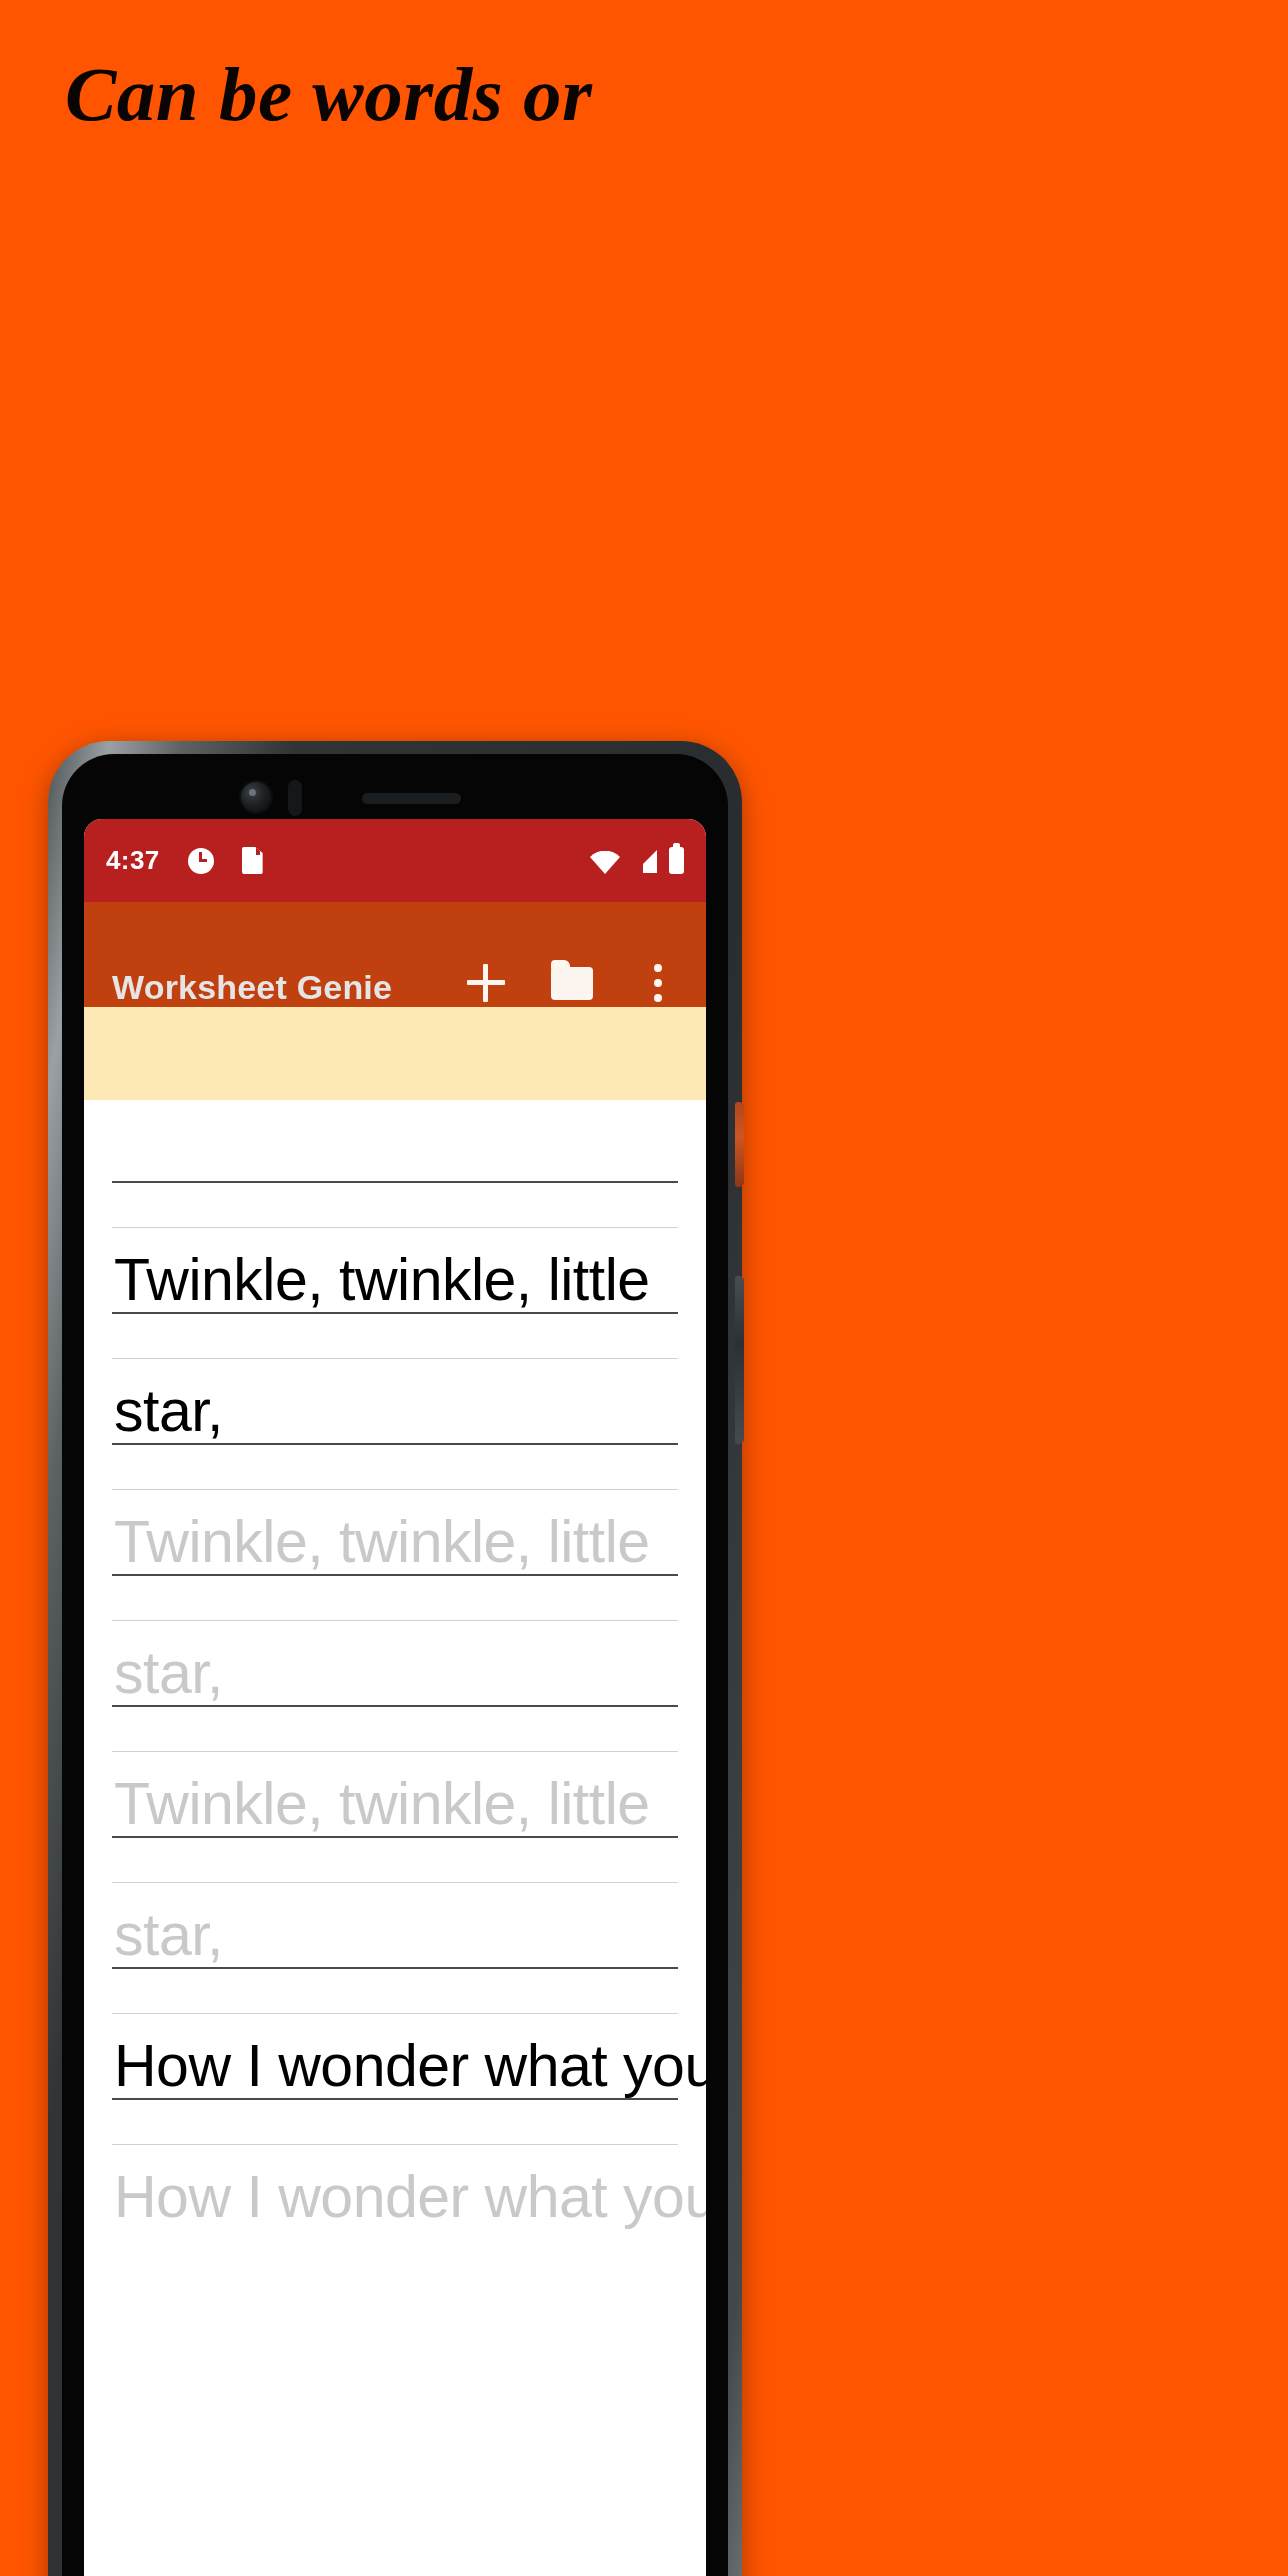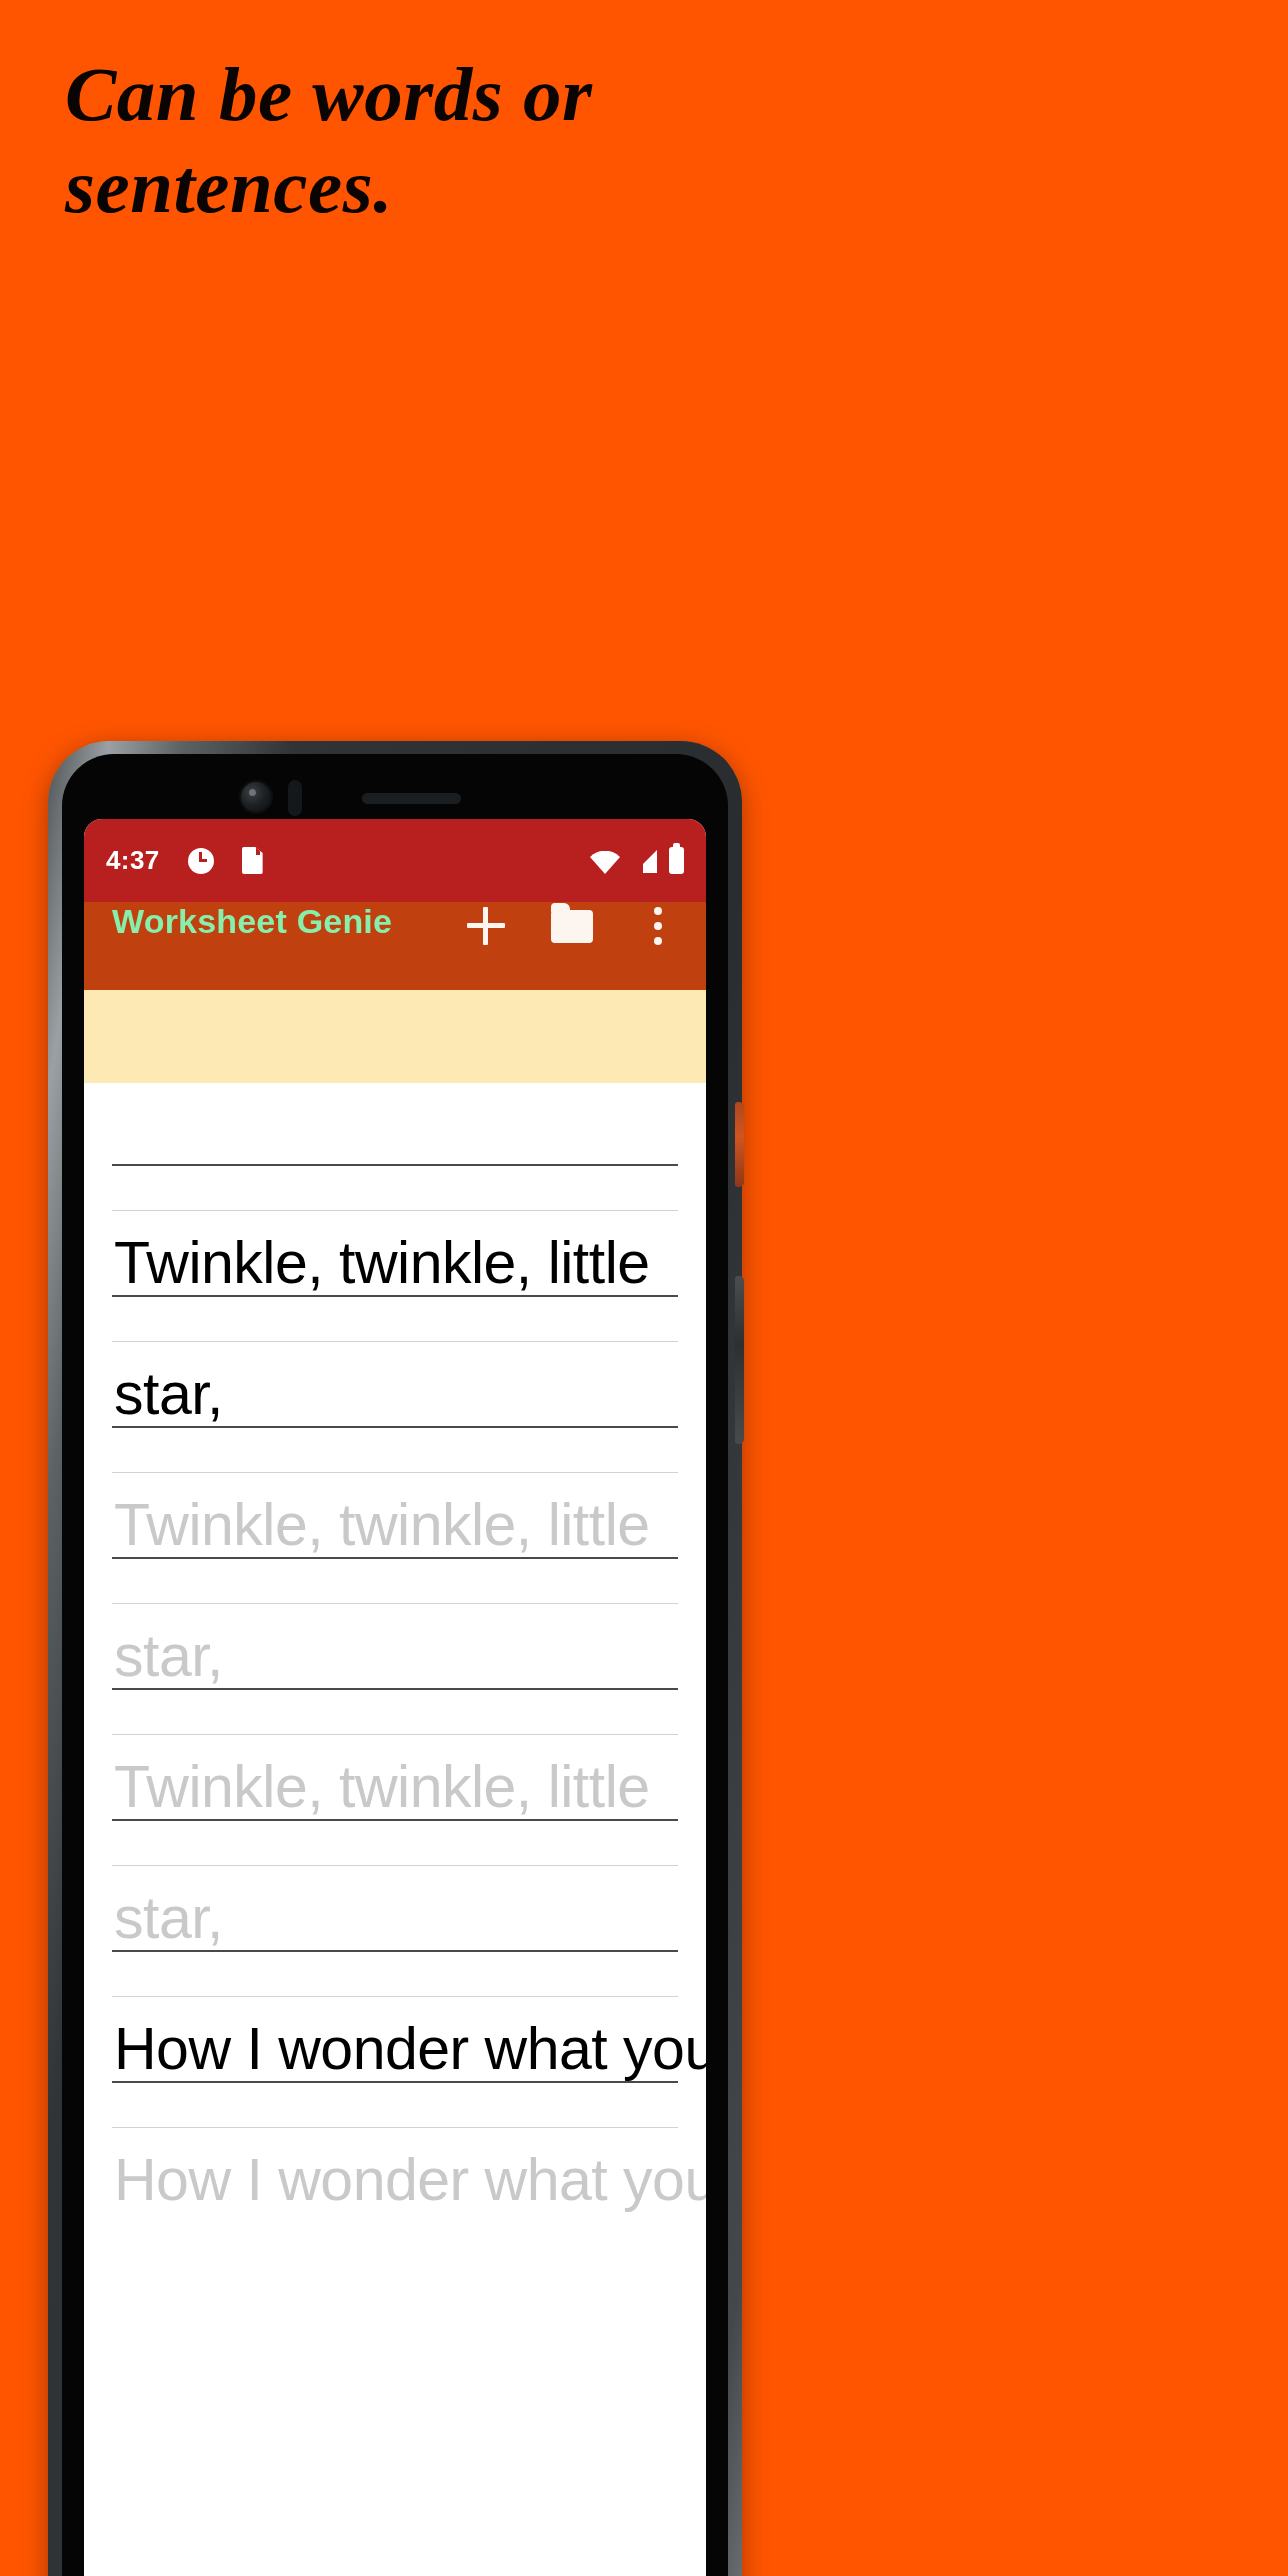--- a/index.html
+++ b/index.html
@@ -127,25 +127,25 @@
     width:15px; height:27px; border-radius:3px;
     background:#fff; position:relative;
   }
   .ic-battery::before {
     content:""; position:absolute; left:4px; top:-4px;
     width:7px; height:4px; border-radius:2px 2px 0 0; background:#fff;
   }
 
   
   #toolbar {
-    height:88px;
+    height:105px;
     background:#c1400f;
-    display:flex; align-items:flex-start;
+    display:flex; align-items:flex-end;
     padding:0 24px 0 28px;
-    color:#86efac;
+    color:#e5e5e5;
   }
   #app-title { font-size:34px; font-weight:700; letter-spacing:0.2px; white-space:nowrap; }
   #toolbar-actions { margin-left:auto; display:flex; align-items:center; gap:38px; }
   .tb-btn {
     width:48px; height:48px;
     display:flex; align-items:center; justify-content:center;
     cursor:pointer;
   }
   .ic-plus { position:relative; width:38px; height:38px; }
   .ic-plus::before, .ic-plus::after {
@@ -189,21 +189,20 @@
     letter-spacing:-0.5px;
   }
   .ws-text.model { color:#000000; }
   .ws-text.trace { color:#c9c9c9; }
 </style>
 </head>
 <body>
 
 <div id="headline">
   <span class="hl-line">Can be words or</span>
-  <span class="hl-line">sentences.</span>
 </div>
 
 <div id="phone">
   <div id="phone-frame"></div>
 
   <div class="side-btn" id="btn-power"></div>
   <div class="side-btn" id="btn-volume"></div>
 
   <div id="phone-bezel">
     <div id="cam-lens"></div>

